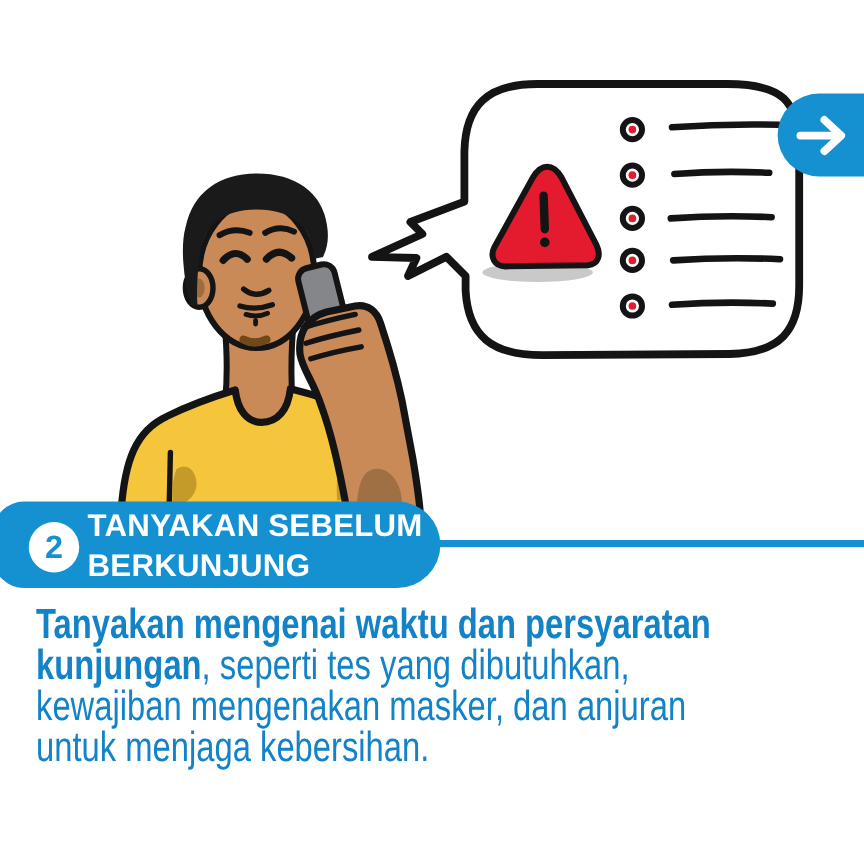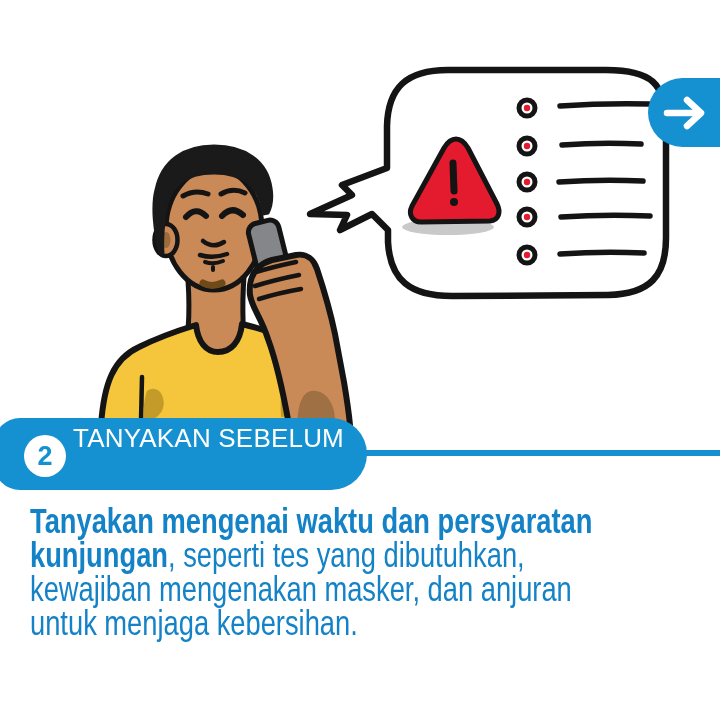--- a/index.html
+++ b/index.html
@@ -30,21 +30,21 @@
     background:#1591D2; border-radius:26px 36px 36px 26px; z-index:2;
   }
   .step-circle {
     position:absolute; left:30px; top:17px; width:42px; height:42px;
     background:#ffffff; border-radius:50%;
     display:flex; align-items:center; justify-content:center;
     font-weight:bold; font-size:27px; color:#1591D2;
   }
   .banner-title {
     position:absolute; left:79px; top:4px;
-    color:#ffffff; font-weight:normal; font-size:26px; line-height:33px;
+    color:#ffffff; font-weight:bold; font-size:26px; line-height:33px;
     letter-spacing:0.2px; white-space:nowrap;
   }
   .banner-title span { display:block; }
 
   
   .body-text {
     position:absolute; left:30px; top:504px; width:870px;
     color:#1482C6; font-size:35px; line-height:34px;
     transform:scaleX(0.78); transform-origin:left top;
   }
@@ -156,20 +156,21 @@
   </div>
 
   <div class="divider"></div>
 
   <div class="banner">
     <div class="step-circle">
       <span>2</span>
     </div>
     <div class="banner-title">
       <span>TANYAKAN SEBELUM</span>
+      <span>BERKUNJUNG</span>
     </div>
   </div>
 
   <div class="body-text">
     <div class="line">
       <span class="b">Tanyakan mengenai waktu dan persyaratan</span>
     </div>
     <div class="line">
       <span class="b">kunjungan</span><span>, seperti tes yang dibutuhkan,</span>
     </div>

